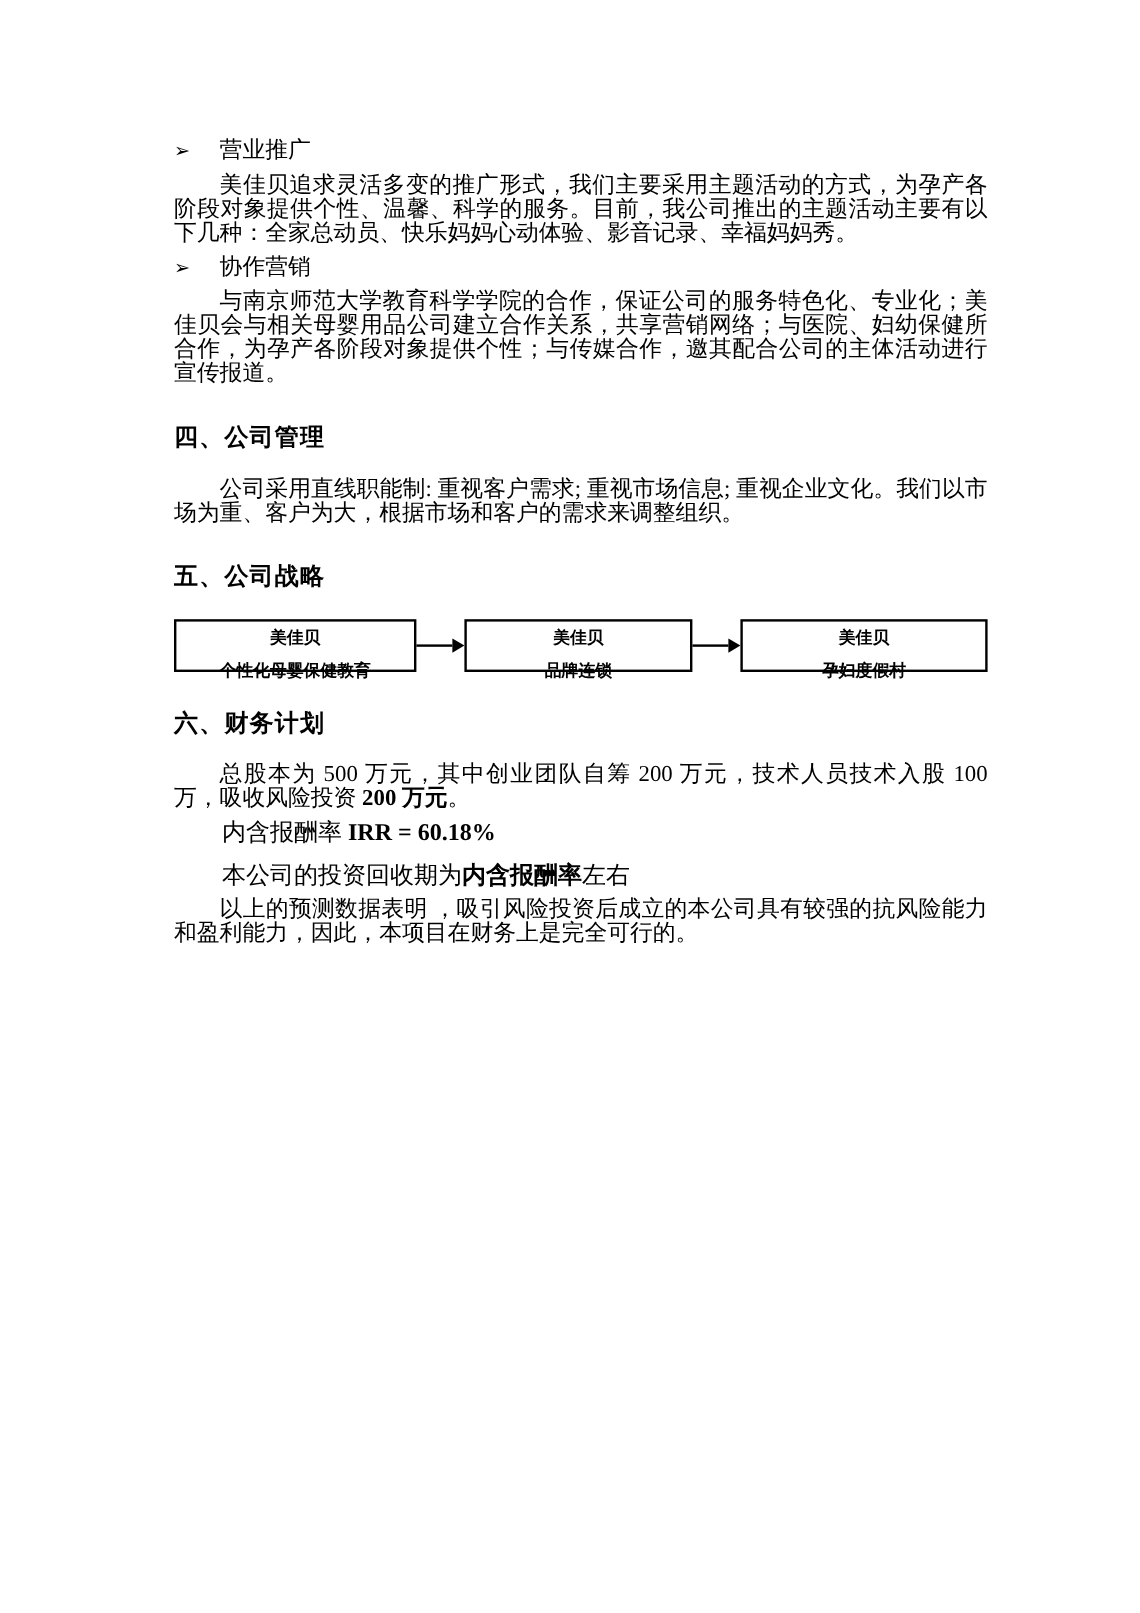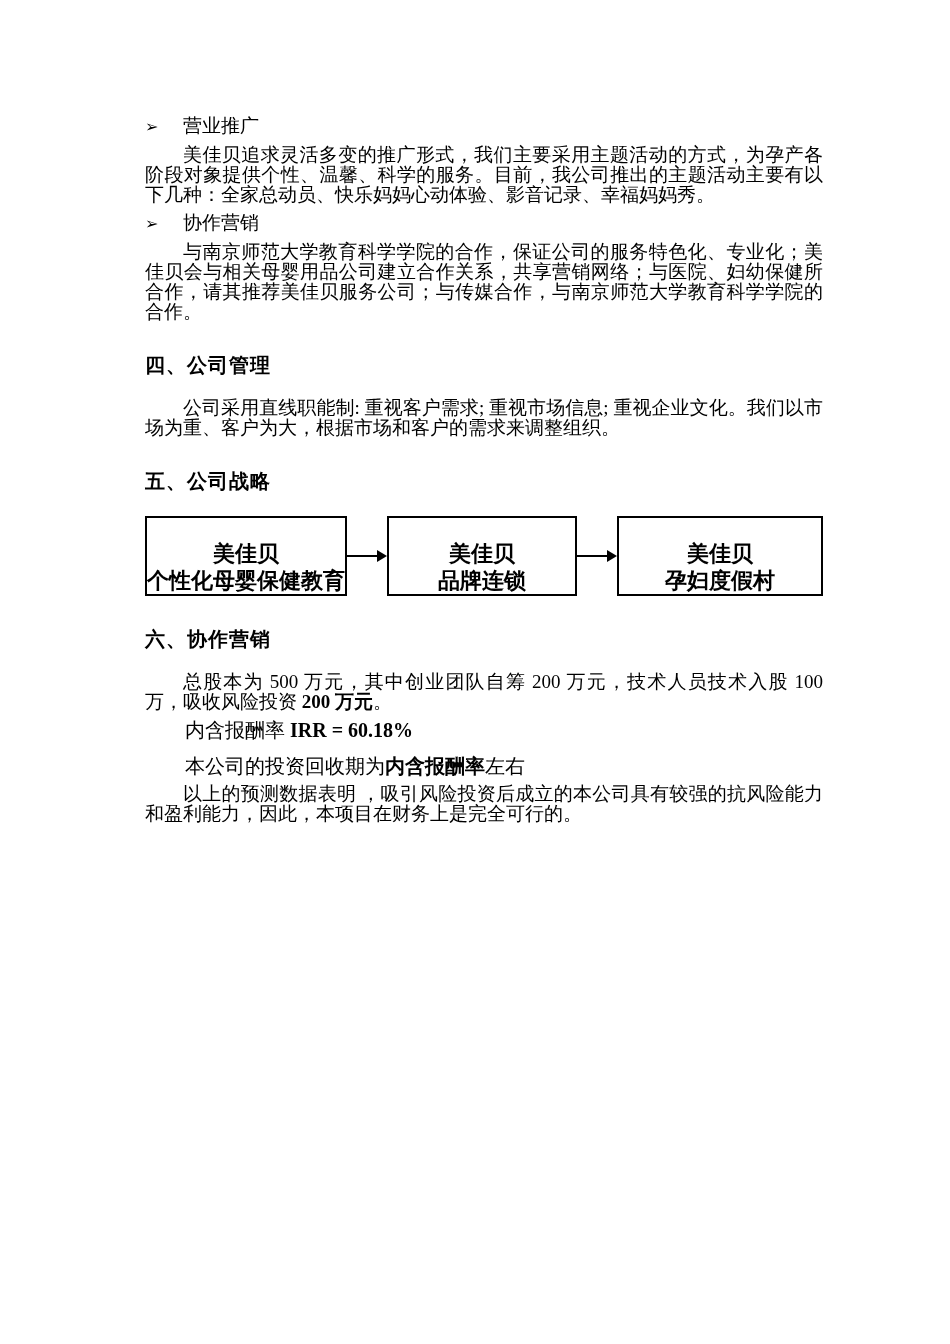--- a/index.html
+++ b/index.html
@@ -46,27 +46,27 @@
   }
   .diagram {
     display: flex;
     align-items: center;
     margin: 16px 0 18px 0;
     width: 678px;
   }
   .flow-box {
     border: 2px solid #000;
     box-sizing: border-box;
-    height: 80px;
+    height: 44px;
     display: flex;
     flex-direction: column;
-    justify-content: flex-end;
+    justify-content: flex-start;
     text-align: center;
     font-weight: bold;
-    font-size: 22px;
+    font-size: 14px;
     line-height: 27px;
     font-family: "Liberation Sans", "DejaVu Sans", sans-serif;
   }
   .flow-box.b1 { width: 202px; }
   .flow-box.b2 { width: 190px; }
   .flow-box.b3 { width: 206px; }
   .flow-arrow {
     flex: 1;
     display: flex;
     align-items: center;
@@ -101,21 +101,21 @@
         <span>营业推广</span>
       </div>
 
     <p class="para">美佳贝追求灵活多变的推广形式，我们主要采用主题活动的方式，为孕产各阶段对象提供个性、温馨、科学的服务。目前，我公司推出的主题活动主要有以下几种：全家总动员、快乐妈妈心动体验、影音记录、幸福妈妈秀。</p>
 
     <div class="bullet-line">
         <span class="bullet-char">➢</span>
         <span>协作营销</span>
       </div>
 
-    <p class="para">与南京师范大学教育科学学院的合作，保证公司的服务特色化、专业化；美佳贝会与相关母婴用品公司建立合作关系，共享营销网络；与医院、妇幼保健所合作，请其推荐美佳贝服务公司；与传媒合作，与南京师范大学教育科学学院的合作。</p>
+    <p class="para">与南京师范大学教育科学学院的合作，保证公司的服务特色化、专业化；美佳贝会与相关母婴用品公司建立合作关系，共享营销网络；与医院、妇幼保健所合作，为孕产各阶段对象提供个性；与传媒合作，邀其配合公司的主体活动进行宣传报道。</p>
 
     <h2 class="heading">四、公司管理</h2>
 
 
 
     <p class="para">公司采用直线职能制: 重视客户需求; 重视市场信息; 重视企业文化。我们以市场为重、客户为大，根据市场和客户的需求来调整组织。</p>
 
     <h2 class="heading">五、公司战略</h2>
 
     <div class="diagram">
@@ -134,21 +134,21 @@
       <div class="flow-arrow">
           <span class="arrow-line"></span>
           <span class="arrow-head"></span>
         </div>
       <div class="flow-box b3">
         <div>美佳贝</div>
         <div>孕妇度假村</div>
       </div>
     </div>
 
-    <h2 class="heading">六、协作营销</h2>
+    <h2 class="heading">六、财务计划</h2>
 
     <p class="para"><span>总股本为 500 万元，其中创业团队自筹 200 万元，技术人员技术入股 100 万，吸收风险投资 </span><b>200 万元</b><span>。</span></p>
 
     <p class="fin-line"><span>内含报酬率 </span><b>IRR = 60.18%</b></p>
 
     <p class="fin-line"><span>本公司的投资回收期为</span><b>内含报酬率</b><span>左右</span></p>
 
     <p class="para">以上的预测数据表明 ，吸引风险投资后成立的本公司具有较强的抗风险能力和盈利能力，因此，本项目在财务上是完全可行的。</p>
 
   </div>

